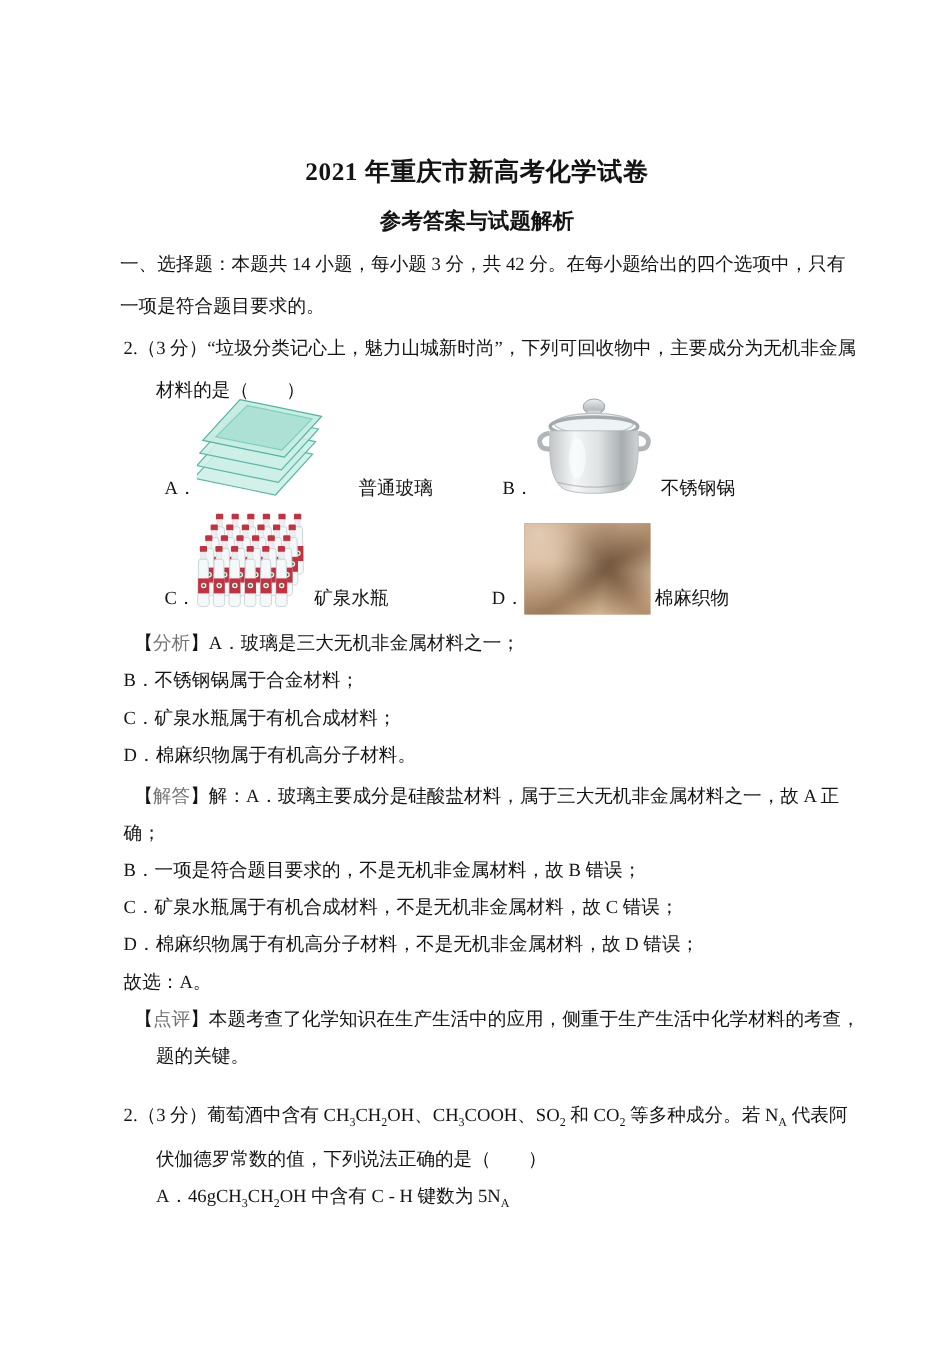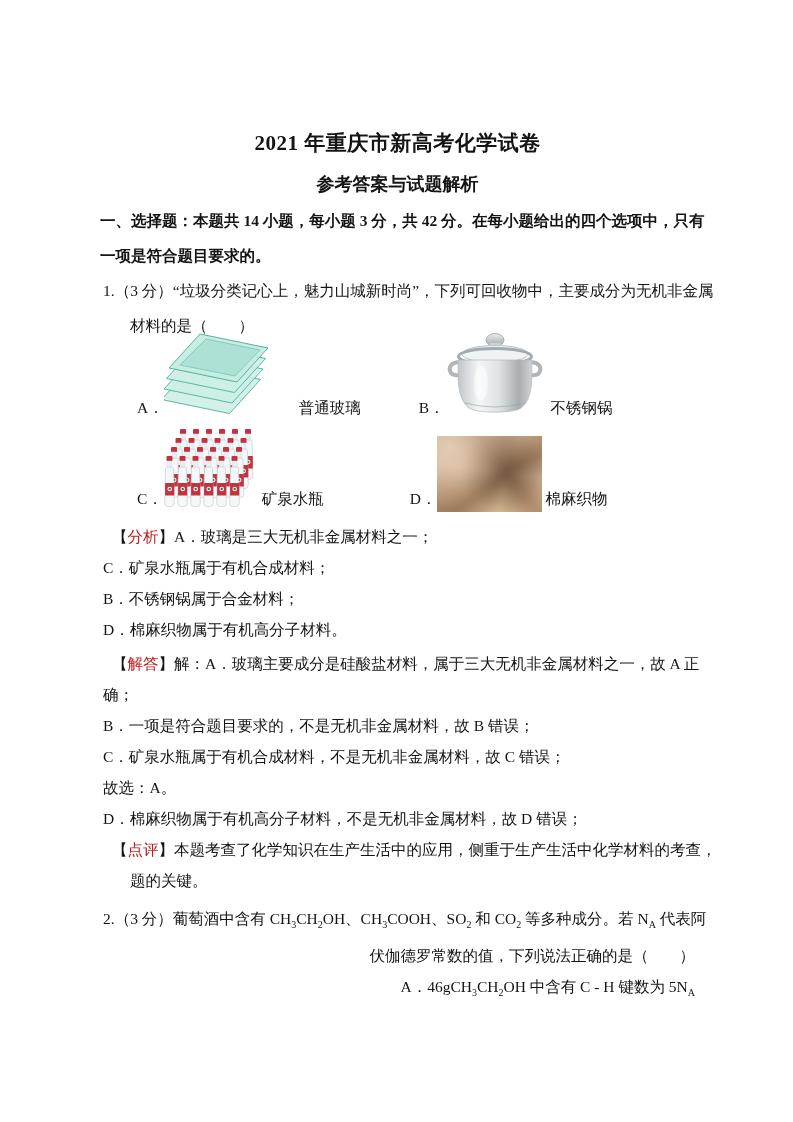--- a/index.html
+++ b/index.html
@@ -7,34 +7,34 @@
     width:793px;height:1122px;background:#ffffff;color:#141414;
     font-family:"Liberation Serif","DejaVu Serif",serif;
     overflow:hidden;
   }
   .page{box-sizing:border-box;width:793px;height:1122px;padding:128px 98px 0 100px;}
   .title{text-align:center;font-size:21px;font-weight:bold;line-height:30px;letter-spacing:0.5px;}
   .subtitle{text-align:center;font-size:18px;font-weight:bold;line-height:20px;margin-top:16px;}
   .line{font-size:15.5px;white-space:nowrap;}
   .lh35 .line{line-height:35px;}
   .lh31 .line{line-height:31px;}
-  .sec{margin-top:9px;font-weight:bold;}
+  .sec{margin-top:9px;font-weight:normal;}
   .pl3{padding-left:3px;}
   .pl12{padding-left:12px;}
   .pl30{padding-left:30px;}
-  .blue{color:#b91c1c;}
+  .blue{color:#737373;}
   sub{font-size:10px;}
   .optrow{display:flex;align-items:flex-end;padding-left:37px;}
   .optrow .lbl,.optrow .cap{font-size:15.5px;line-height:22px;padding-bottom:2px;white-space:pre;}
   .row1{margin-top:-8px;height:86px;}
   .row2{margin-top:7px;height:84px;}
   .anal{margin-top:9px;}
   .jieda{margin-top:3px;font-family:Liberation Serif, serif;}
   .pinj{margin-top:0;}
-  .q2{margin-top:7px;text-align:right;}
+  .q2{margin-top:18px;}
   .imgbox{display:block;}
   .fabric{width:105px;height:76px;overflow:hidden;position:relative;background:#c3a284;}
   .fabric .swirl{
     position:absolute;left:-14px;top:-12px;width:133px;height:100px;filter:blur(3px);
     background:
       radial-gradient(circle at 62% 48%, rgba(110,82,58,.9) 0 5%, rgba(110,82,58,0) 45%),
       conic-gradient(from 20deg at 62% 48%,
         #cbab8c, #a3805f 12%, #d7bb9c 22%, #b08c6b 34%,
         #dec39f 47%, #9c7a59 59%, #cfae8d 71%, #b4906e 84%, #cbab8c);
   }
@@ -50,21 +50,21 @@
 
   <div class="title">2021 年重庆市新高考化学试卷</div>
   <div class="subtitle">参考答案与试题解析</div>
 
   <div class="sec lh35">
     <div class="line">一、选择题：本题共 14 小题，每小题 3 分，共 42 分。在每小题给出的四个选项中，只有</div>
     <div class="line">一项是符合题目要求的。</div>
   </div>
 
   <div class="lh35">
-    <div class="line pl3">1.（3 分）“垃圾分类记心上，魅力山城新时尚”，下列可回收物中，主要成分为无机非金属</div>
+    <div class="line pl3">2.（3 分）“垃圾分类记心上，魅力山城新时尚”，下列可回收物中，主要成分为无机非金属</div>
     <div class="line pl30">材料的是（　　）</div>
   </div>
 
   <div class="optrow row1">
     <span class="lbl">A．</span>
     <span class="imgbox">
       <svg width="108" height="86" viewBox="0 0 108 86">
         <g transform="translate(-7.5,31.5)">
           <polygon points="36,3 104,17 73,51 5,37" fill="#cdeee6" fill-opacity="0.88" stroke="#57b9a7" stroke-width="1"></polygon>
         </g>
@@ -155,32 +155,32 @@
     <span class="lbl" style="margin-left:86px;">D．</span>
     <span class="imgbox fabric">
       <span class="swirl"></span>
       <span class="sheen"></span>
     </span>
     <span class="cap" style="margin-left:4px;">棉麻织物</span>
   </div>
 
   <div class="lh31 anal">
     <div class="line pl12"><span>【</span><span class="blue">分析</span><span>】</span><span>A．玻璃是三大无机非金属材料之一；</span></div>
+    <div class="line pl3">B．不锈钢锅属于合金材料；</div>
     <div class="line pl3">C．矿泉水瓶属于有机合成材料；</div>
-    <div class="line pl3">B．不锈钢锅属于合金材料；</div>
     <div class="line pl3">D．棉麻织物属于有机高分子材料。</div>
   </div>
 
   <div class="lh31 jieda">
     <div class="line pl12"><span>【</span><span class="blue">解答</span><span>】</span><span>解：A．玻璃主要成分是硅酸盐材料，属于三大无机非金属材料之一，故 A 正</span></div>
     <div class="line pl3">确；</div>
     <div class="line pl3">B．一项是符合题目要求的，不是无机非金属材料，故 B 错误；</div>
     <div class="line pl3">C．矿泉水瓶属于有机合成材料，不是无机非金属材料，故 C 错误；</div>
+    <div class="line pl3">D．棉麻织物属于有机高分子材料，不是无机非金属材料，故 D 错误；</div>
     <div class="line pl3">故选：A。</div>
-    <div class="line pl3">D．棉麻织物属于有机高分子材料，不是无机非金属材料，故 D 错误；</div>
   </div>
 
   <div class="lh31 pinj">
     <div class="line pl12"><span>【</span><span class="blue">点评</span><span>】</span><span>本题考查了化学知识在生产生活中的应用，侧重于生产生活中化学材料的考查，</span></div>
     <div class="line pl30">题的关键。</div>
   </div>
 
   <div class="lh31 q2">
     <div class="line pl3">2.（3 分）葡萄酒中含有 CH<sub>3</sub>CH<sub>2</sub>OH、CH<sub>3</sub>COOH、SO<sub>2</sub> 和 CO<sub>2</sub> 等多种成分。若 N<sub>A</sub> 代表阿</div>
     <div class="line pl30">伏伽德罗常数的值，下列说法正确的是（　　）</div>

